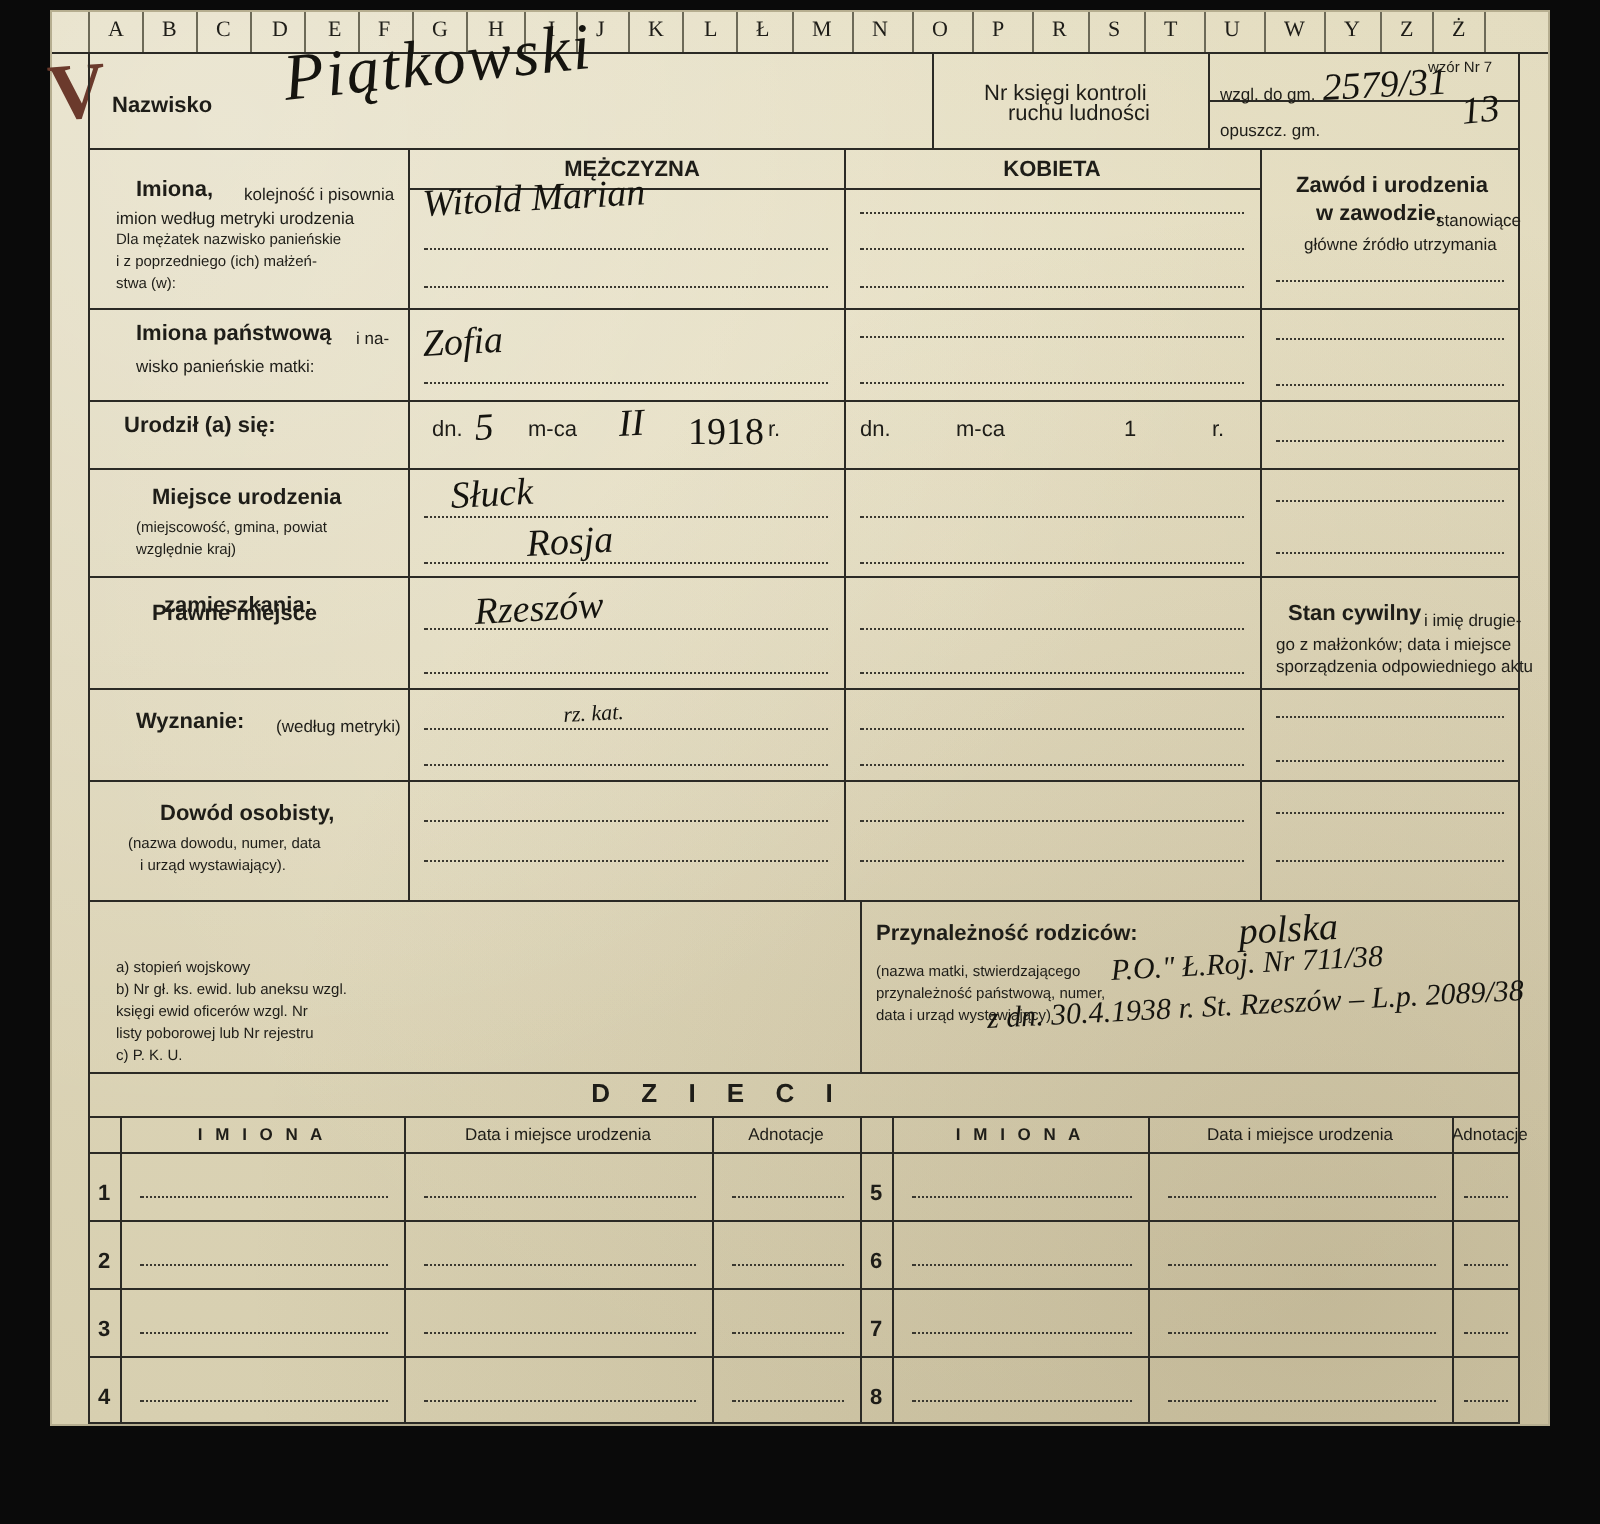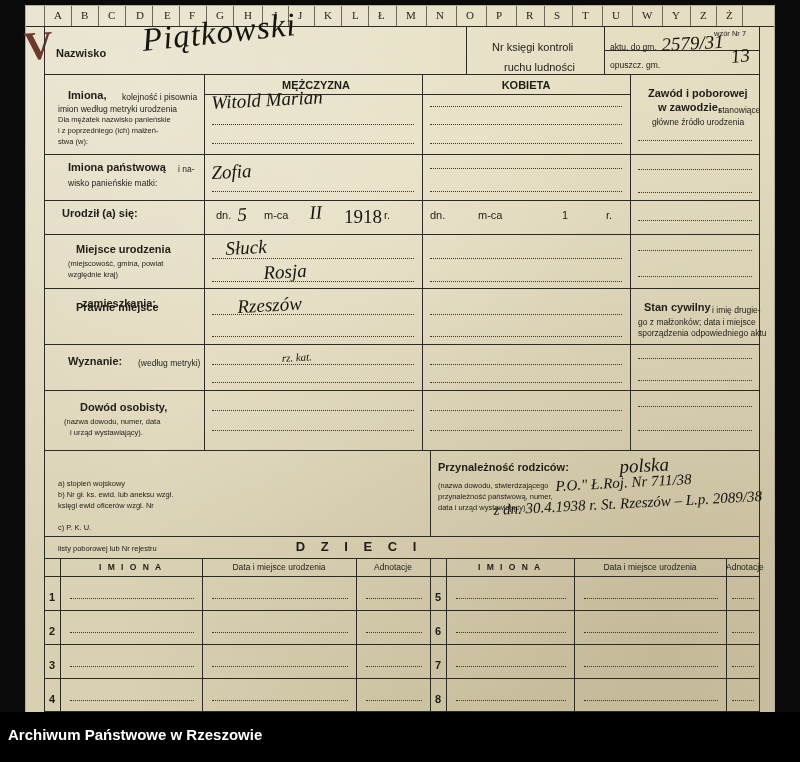--- a/index.html
+++ b/index.html
@@ -153,23 +153,23 @@
 
       <div class="ln h" style="left:18px;top:68px;width:716px;"></div>
       <div class="ln v" style="left:440px;top:20px;height:48px;"></div>
       <div class="ln v" style="left:578px;top:20px;height:48px;"></div>
       <div class="ln h" style="left:578px;top:44px;width:155px;"></div>
 
       <div class="t lbl b" style="left:30px;top:42px;">Nazwisko</div>
       <div class="hw big rot" style="left:118px;top:16px;">Piątkowski</div>
 
       <div class="t lbl" style="left:466px;top:36px;">Nr księgi kontroli</div>
-      <div class="t lbl" style="left:478px;top:56px;">ruchu ludności</div>
-
-      <div class="t sm" style="left:584px;top:36px;">aktu. do gm.</div>
+      <div class="t lbl" style="left:478px;top:46px;">ruchu ludności</div>
+
+      <div class="t sm" style="left:584px;top:36px;">wzgl. do gm.</div>
       <div class="t sm" style="left:584px;top:54px;">opuszcz. gm.</div>
       <div class="hw mid rot3" style="left:636px;top:28px;">2579/31</div>
       <div class="t xsm" style="left:688px;top:24px;">wzór Nr 7</div>
       <div class="hw mid rot" style="left:706px;top:40px;">13</div>
 
       <div class="ln v" style="left:178px;top:68px;height:376px;"></div>
       <div class="ln v" style="left:396px;top:68px;height:376px;"></div>
       <div class="ln v" style="left:604px;top:68px;height:376px;"></div>
 
       <div class="t lbl b ctr" style="left:181px;top:74px;width:218px;text-align:center;">MĘŻCZYZNA</div>
@@ -191,24 +191,24 @@
       <div class="t xsm" style="left:32px;top:121px;">i z poprzedniego (ich) małżeń-</div>
       <div class="t xsm" style="left:32px;top:132px;">stwa (w):</div>
 
       <div class="dot" style="left:186px;top:118px;width:202px;"></div>
       <div class="dot" style="left:186px;top:137px;width:202px;"></div>
       <div class="dot" style="left:404px;top:100px;width:192px;"></div>
       <div class="dot" style="left:404px;top:118px;width:192px;"></div>
       <div class="dot" style="left:404px;top:137px;width:192px;"></div>
       <div class="hw mid rot3" style="left:186px;top:86px;">Witold Marian</div>
 
-      <div class="t lbl b" style="left:622px;top:82px;">Zawód i poborowej</div>
+      <div class="t lbl b" style="left:622px;top:82px;">Zawód i urodzenia</div>
       <div class="t lbl b" style="left:632px;top:96px;">w zawodzie,</div>
       <div class="t sm" style="left:692px;top:99px;">stanowiące</div>
-      <div class="t sm" style="left:626px;top:111px;">główne źródło urodzenia</div>
+      <div class="t sm" style="left:626px;top:111px;">główne źródło utrzymania</div>
       <div class="dot" style="left:612px;top:134px;width:114px;"></div>
       <div class="dot" style="left:612px;top:163px;width:114px;"></div>
       <div class="dot" style="left:612px;top:186px;width:114px;"></div>
       <div class="dot" style="left:612px;top:214px;width:114px;"></div>
       <div class="dot" style="left:612px;top:244px;width:114px;"></div>
       <div class="dot" style="left:612px;top:270px;width:114px;"></div>
 
       <div class="t lbl b" style="left:42px;top:156px;">Imiona państwową</div>
       <div class="t sm" style="left:152px;top:158px;">i na-</div>
       <div class="t sm" style="left:42px;top:172px;">wisko panieńskie matki:</div>
@@ -273,26 +273,26 @@
       <div class="dot" style="left:186px;top:424px;width:202px;"></div>
       <div class="dot" style="left:404px;top:404px;width:192px;"></div>
       <div class="dot" style="left:404px;top:424px;width:192px;"></div>
 
       <div class="ln v" style="left:404px;top:444px;height:86px;"></div>
       <div class="ln h" style="left:18px;top:530px;width:716px;"></div>
 
       <div class="t xsm" style="left:32px;top:474px;">a) stopień wojskowy</div>
       <div class="t xsm" style="left:32px;top:485px;">b) Nr gł. ks. ewid. lub aneksu wzgl.</div>
       <div class="t xsm" style="left:32px;top:496px;">    księgi ewid oficerów wzgl. Nr</div>
-      <div class="t xsm" style="left:32px;top:507px;margin-top:32px;">    listy poborowej lub Nr rejestru</div>
+      <div class="t xsm" style="left:32px;top:507px;">    listy poborowej lub Nr rejestru</div>
       <div class="t xsm" style="left:32px;top:518px;">c) P. K. U.</div>
 
       <div class="t lbl b" style="left:412px;top:456px;">Przynależność rodziców:</div>
       <div class="hw mid rot3" style="left:594px;top:450px;">polska</div>
-      <div class="t xsm" style="left:412px;top:476px;">(nazwa dowodu, stwierdzającego</div>
+      <div class="t xsm" style="left:412px;top:476px;">(nazwa matki, stwierdzającego</div>
       <div class="t xsm" style="left:412px;top:487px;">przynależność państwową, numer,</div>
       <div class="t xsm" style="left:412px;top:498px;">data i urząd wystawiający)</div>
       <div class="hw sml rot3" style="left:530px;top:472px;">P.O." Ł.Roj. Nr 711/38</div>
       <div class="hw sml rot3" style="left:468px;top:496px;">z dn. 30.4.1938 r. St. Rzeszów – L.p. 2089/38</div>
 
       <div class="t b ctr" style="left:18px;top:534px;width:630px;font-size:13px;letter-spacing:6px;">D Z I E C I</div>
       <div class="ln h" style="left:18px;top:552px;width:716px;"></div>
       <div class="ln h" style="left:18px;top:570px;width:716px;"></div>
 
       <div class="ln v" style="left:34px;top:552px;height:153px;"></div>
@@ -347,16 +347,13 @@
       <div class="dot" style="left:44px;top:694px;width:124px;"></div>
       <div class="dot" style="left:186px;top:694px;width:136px;"></div>
       <div class="dot" style="left:340px;top:694px;width:56px;"></div>
       <div class="dot" style="left:430px;top:694px;width:110px;"></div>
       <div class="dot" style="left:558px;top:694px;width:134px;"></div>
       <div class="dot" style="left:706px;top:694px;width:22px;"></div>
 
     </div>
   </div>
 
-  <div class="footer">
-    <div class="cap">Archiwum Państwowe w Rzeszowie</div>
-  </div>
 </div>
 
 </body></html>

